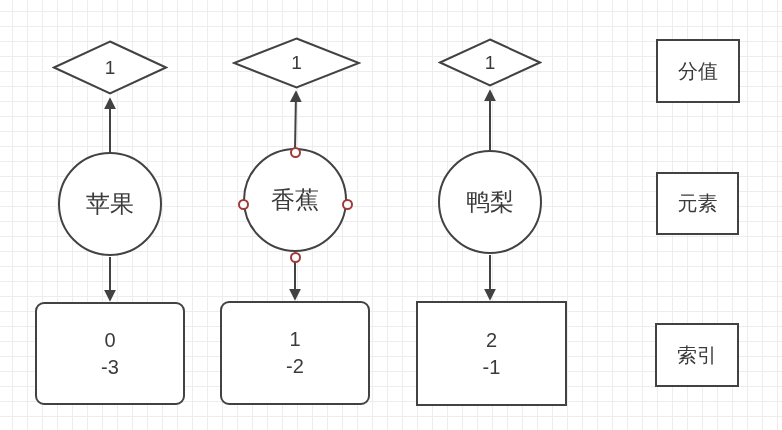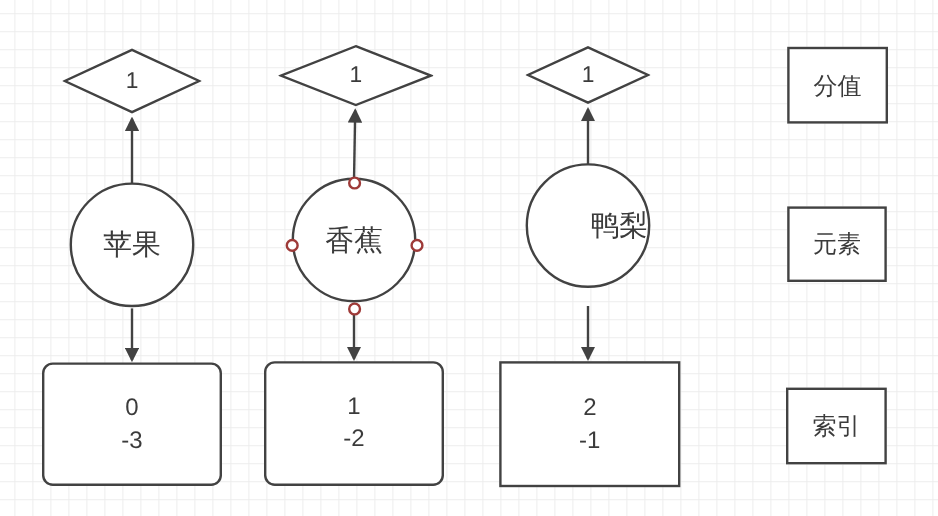--- a/index.html
+++ b/index.html
@@ -114,21 +114,21 @@
   </div>
 
   <div class="shape circle" style="left:58px; top:152px; width:104px; height:104px;">
     <span>苹果</span>
   </div>
 
   <div class="shape circle" style="left:243px; top:148px; width:104px; height:104px;">
     <span>香蕉</span>
   </div>
 
-  <div class="shape circle" style="left:438px; top:136px; width:104px; height:104px;justify-content:flex-end;">
+  <div class="shape circle" style="left:438px; top:150px; width:104px; height:104px;">
     <span>鸭梨</span>
   </div>
 
   <div class="handle" style="left:289.5px; top:146.5px;"></div>
   <div class="handle" style="left:237.5px; top:198.5px;"></div>
   <div class="handle" style="left:341.5px; top:198.5px;"></div>
   <div class="handle" style="left:289.5px; top:251.5px;"></div>
 
   <div class="shape rect rounded" style="left:35px; top:302px; width:150px; height:103px;">
     <span>0</span>

